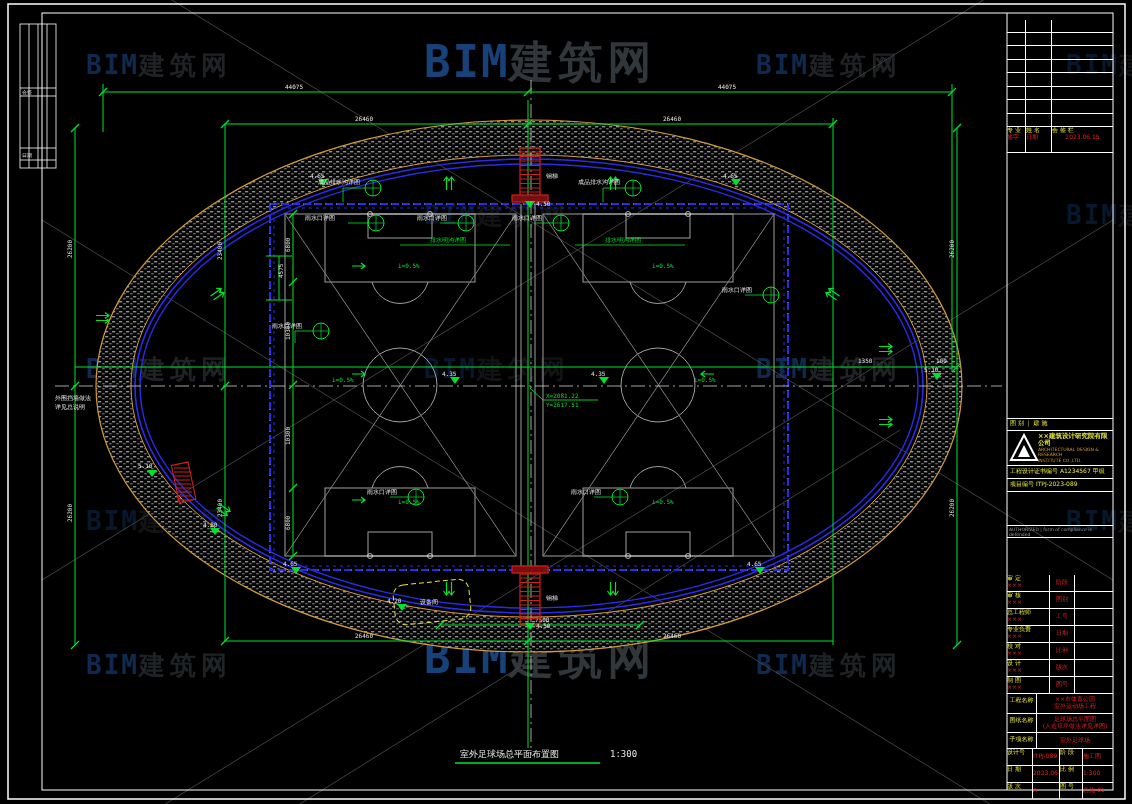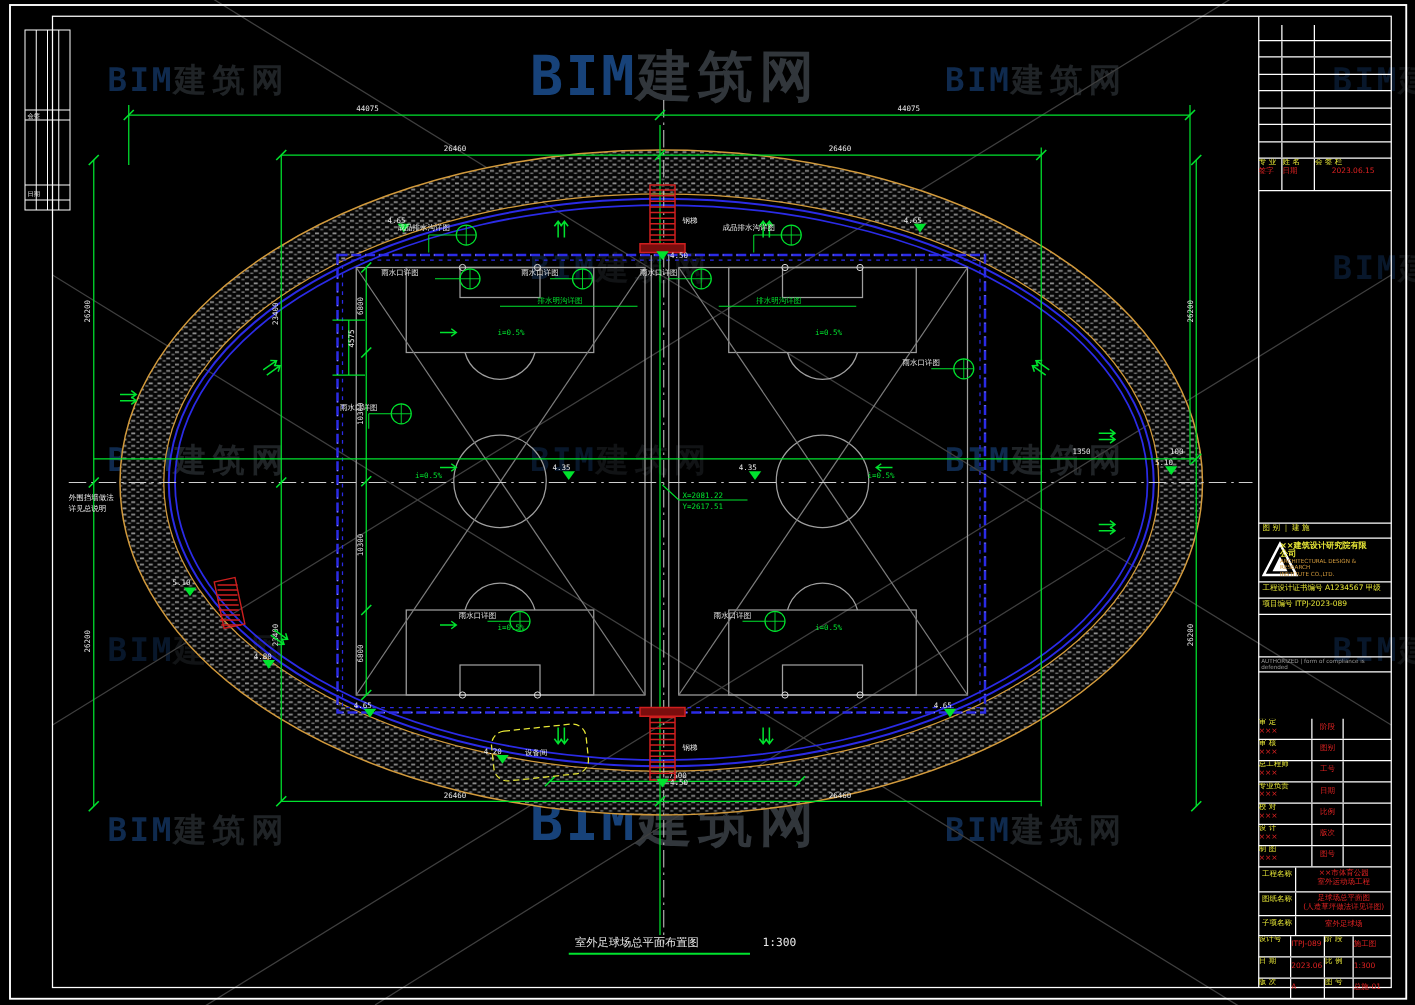--- a/index.html
+++ b/index.html
@@ -408,21 +408,21 @@
 
     <div class="hline" style="top:405px"></div>
     <div class="row" style="top:405px;height:13px">
       <div class="ylw" style="padding:2px 3px">图 别 ｜ 建 施</div>
     </div>
     <div class="row" style="top:418px;height:35px">
       <svg width="30" height="30" style="position:absolute;left:2px;top:2px">
         <polygon points="15,2 28,27 2,27" fill="none" stroke="#fff" stroke-width="2"></polygon>
         <polygon points="15,12 21,24 9,24" fill="#fff"></polygon>
       </svg>
-      <div style="position:absolute;left:17px;top:2px;width:72px">
+      <div style="position:absolute;left:31px;top:2px;width:72px">
         <div class="ylw" style="font-size:6.5px;font-weight:bold">××建筑设计研究院有限公司</div>
         <div class="org">ARCHITECTURAL DESIGN &amp; RESEARCH</div>
         <div class="org">INSTITUTE CO.,LTD.</div>
       </div>
     </div>
     <div class="row" style="top:453px;height:13px">
       <div class="ylw" style="padding:2px 3px">工程设计证书编号 A1234567 甲级</div>
     </div>
     <div class="row" style="top:466px;height:13px">
       <div class="ylw" style="padding:2px 3px">项目编号 ITPJ-2023-089</div>

